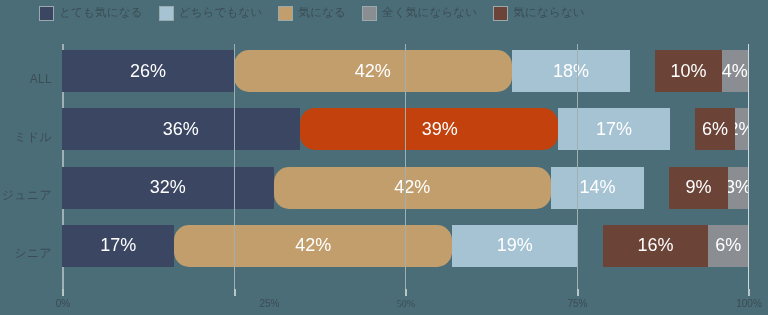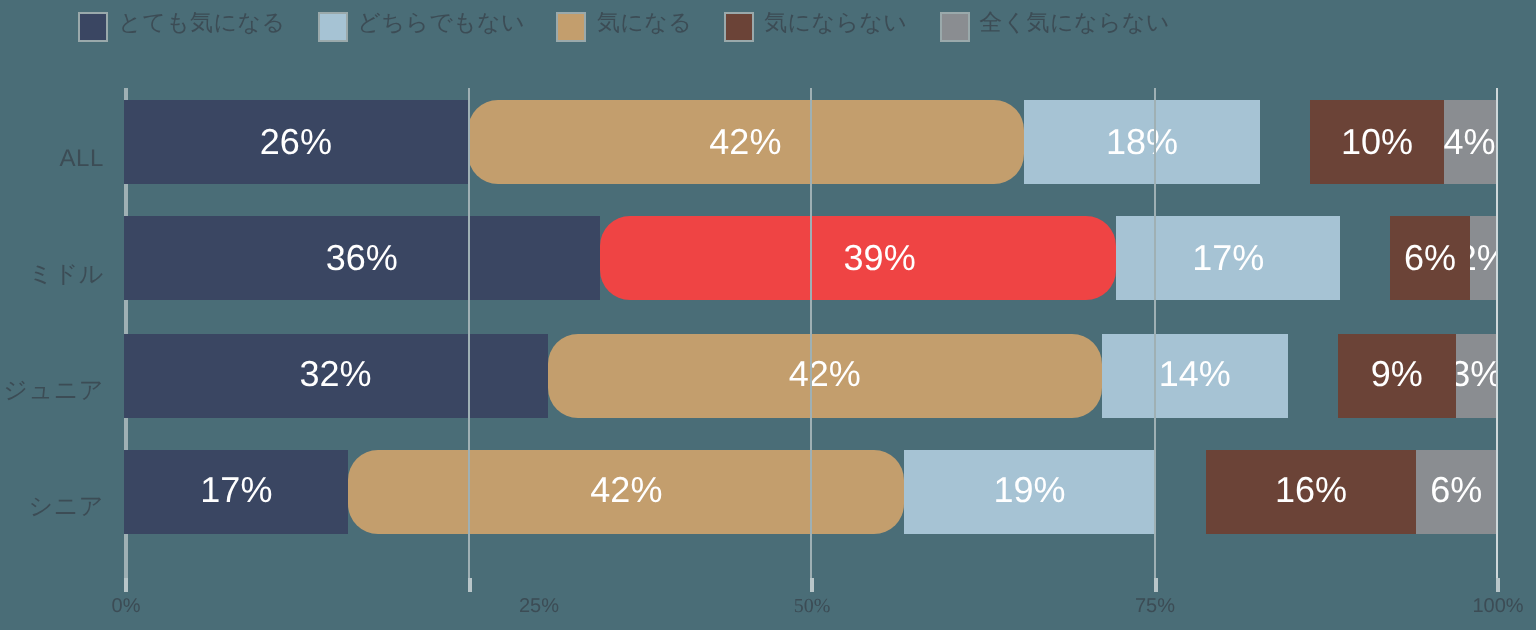--- a/index.html
+++ b/index.html
@@ -157,26 +157,26 @@
       </div>
       <div class="legend-item">
         <span class="legend-swatch" style="background: rgb(166, 195, 212);"></span>
         <span class="legend-label">どちらでもない</span>
       </div>
       <div class="legend-item">
         <span class="legend-swatch" style="background: rgb(195, 158, 109);"></span>
         <span class="legend-label">気になる</span>
       </div>
       <div class="legend-item">
+        <span class="legend-swatch" style="background: rgb(138, 141, 145);"></span>
+        <span class="legend-label">全く気にならない</span>
+      </div>
+      <div class="legend-item">
         <span class="legend-swatch" style="background: rgb(107, 67, 55);"></span>
         <span class="legend-label">気にならない</span>
-      </div>
-      <div class="legend-item">
-        <span class="legend-swatch" style="background: rgb(138, 141, 145);"></span>
-        <span class="legend-label">全く気にならない</span>
       </div>
     </div>
 
   <div class="row-labels">
       <div class="row-label">ALL</div>
       <div class="row-label">ミドル</div>
       <div class="row-label">ジュニア</div>
       <div class="row-label">シニア</div>
     </div>
 
@@ -185,21 +185,21 @@
     <div class="rows">
         <div class="bar-row">
           <div class="seg s0" style="width: 26%; background: rgb(58, 70, 98);">26%</div>
           <div class="seg s1" style="width: 42%; background: rgb(195, 158, 109);">42%</div>
           <div class="seg s2" style="width: 18%; background: rgb(166, 195, 212);">18%</div>
           <div class="seg s3" style="width: 10%; background: rgb(107, 67, 55);">10%</div>
           <div class="seg s4" style="width: 4%; background: rgb(138, 141, 145);">4%</div>
         </div>
         <div class="bar-row">
           <div class="seg s0" style="width: 36%; background: rgb(58, 70, 98);">36%</div>
-          <div class="seg s1" style="width: 39%; background: #ef4444; padding-left: 22px;">39%</div>
+          <div class="seg s1" style="width: 39%; background: #c2410c; padding-left: 22px;">39%</div>
           <div class="seg s2" style="width: 17%; background: rgb(166, 195, 212);">17%</div>
           <div class="seg s3" style="width: 6%; background: rgb(107, 67, 55);">6%</div>
           <div class="seg s4" style="width: 2%; background: rgb(138, 141, 145);">2%</div>
         </div>
         <div class="bar-row">
           <div class="seg s0" style="width: 32%; background: rgb(58, 70, 98);">32%</div>
           <div class="seg s1" style="width: 42%; background: rgb(195, 158, 109);">42%</div>
           <div class="seg s2" style="width: 14%; background: rgb(166, 195, 212);">14%</div>
           <div class="seg s3" style="width: 9%; background: rgb(107, 67, 55);">9%</div>
           <div class="seg s4" style="width: 3%; background: rgb(138, 141, 145);">3%</div>

